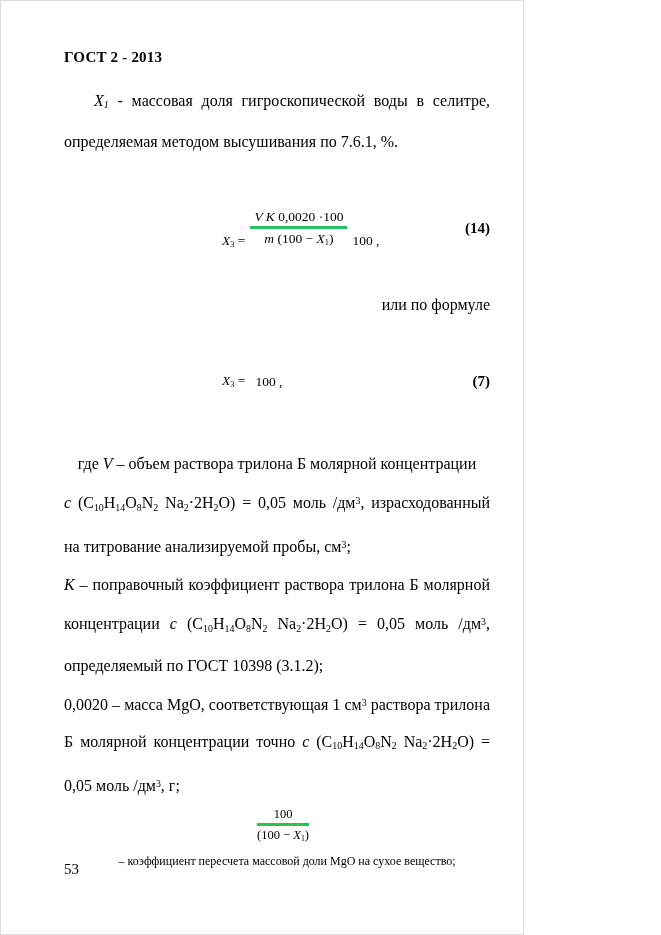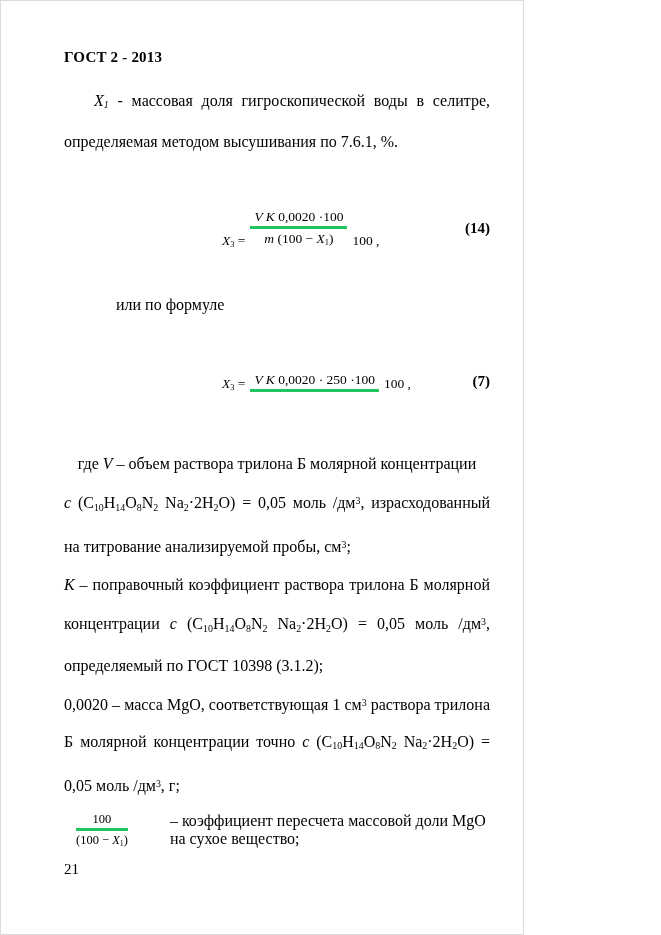--- a/index.html
+++ b/index.html
@@ -11,42 +11,42 @@
     border:1px solid #dcdcdc;
     padding:48px 33px 0 63px;
     font-family:"Liberation Serif", serif;
     color:#000;
     overflow:hidden;
   }
   .doc-header { font-weight:700; font-size:15px; letter-spacing:.2px; }
   .para { font-size:16px; line-height:37px; text-align:justify; }
   .p1 { margin-top:16px; text-indent:30px; }
   .p2 { margin-top:30px; text-indent:40px; }
-  .p-or { margin-top:30px; text-indent:52px; text-align:left; }
+  .p-or { margin-top:30px; text-indent:52px; text-align:right; }
   .p3 { margin-top:36px; text-align:center; }
   sub { font-size:.62em; vertical-align:-.25em; }
   sup { font-size:.62em; vertical-align:.45em; }
   i { font-style:italic; }
 
   .formula-row { display:flex; align-items:center; }
   .f14 { margin-top:40px; height:56px; }
   .f15 { margin-top:30px; height:56px; }
   .formula {
     margin-left:158px;
     display:inline-flex; align-items:flex-end; gap:5px;
     font-size:13.5px; white-space:nowrap;
   }
   .frac { display:inline-block; text-align:center; vertical-align:middle; line-height:1.3; }
   .frac .num { display:block; border-bottom:3px solid #22c55e; padding:0 4px 1px; white-space:nowrap; }
   .frac .den { display:block; padding-top:1px; white-space:nowrap; }
   .eq-num { margin-left:auto; font-size:15px;font-weight:bold; }
 
-  .coef-row { margin-top:2px; display:flex; align-items:center; gap:22px; min-height:48px; }
+  .coef-row { margin-top:2px; display:flex; align-items:center; gap:10px; min-height:48px;flex-direction:column; }
   .inline-frac { font-size:12.5px; margin-left:12px; }
-  .coef-text { font-size:16px;margin-left:20px; }
+  .coef-text { font-size:12px;margin-left:20px; }
 
   .page-number { position:absolute; left:63px; top:860px; font-size:15px; }
 </style>
 </head>
 <body>
 
 <div class="page">
 
   <div class="doc-header">ГОСТ 2 - 2013</div>
 
@@ -64,21 +64,20 @@
     </span>
     <span class="eq-num">(14)</span>
   </div>
 
   <p class="para p-or">или по формуле</p>
 
   <div class="formula-row f15">
     <span class="formula">
       <span class="f-lhs"><i>X</i><sub>3</sub> =</span>
       <span class="frac">
-        <span class="num"><i>V K</i> 0,0020 · 250 ·100</span>
       </span>
       <span class="f-tail">100 ,</span>
     </span>
     <span class="eq-num">(7)</span>
   </div>
 
   <p class="para p3">где <i>V</i> – объем раствора  трилона Б молярной концентрации</p>
 
   <p class="para p4"><i>с</i>  (C<sub>10</sub>H<sub>14</sub>O<sub>8</sub>N<sub>2</sub>  Na<sub>2</sub>·2H<sub>2</sub>O)    =  0,05  моль  /дм<sup>3</sup>,  израсходованный  на  титрование анализируемой пробы, см<sup>3</sup>;</p>
 
@@ -87,15 +86,15 @@
   <p class="para p6">0,0020 – масса MgO, соответствующая 1 см<sup>3</sup>    раствора трилона Б молярной концентрации  точно <i>с</i> (C<sub>10</sub>H<sub>14</sub>O<sub>8</sub>N<sub>2</sub> Na<sub>2</sub>·2H<sub>2</sub>O)  = 0,05 моль /дм<sup>3</sup>, г;</p>
 
   <div class="coef-row">
     <span class="frac inline-frac">
       <span class="num">100</span>
       <span class="den">(100 − <i>X</i><sub>1</sub>)</span>
     </span>
     <span class="coef-text">– коэффициент пересчета массовой доли MgO на сухое вещество;</span>
   </div>
 
-  <div class="page-number">21</div>
+  <div class="page-number">53</div>
 
 </div>
 
 </body></html>

